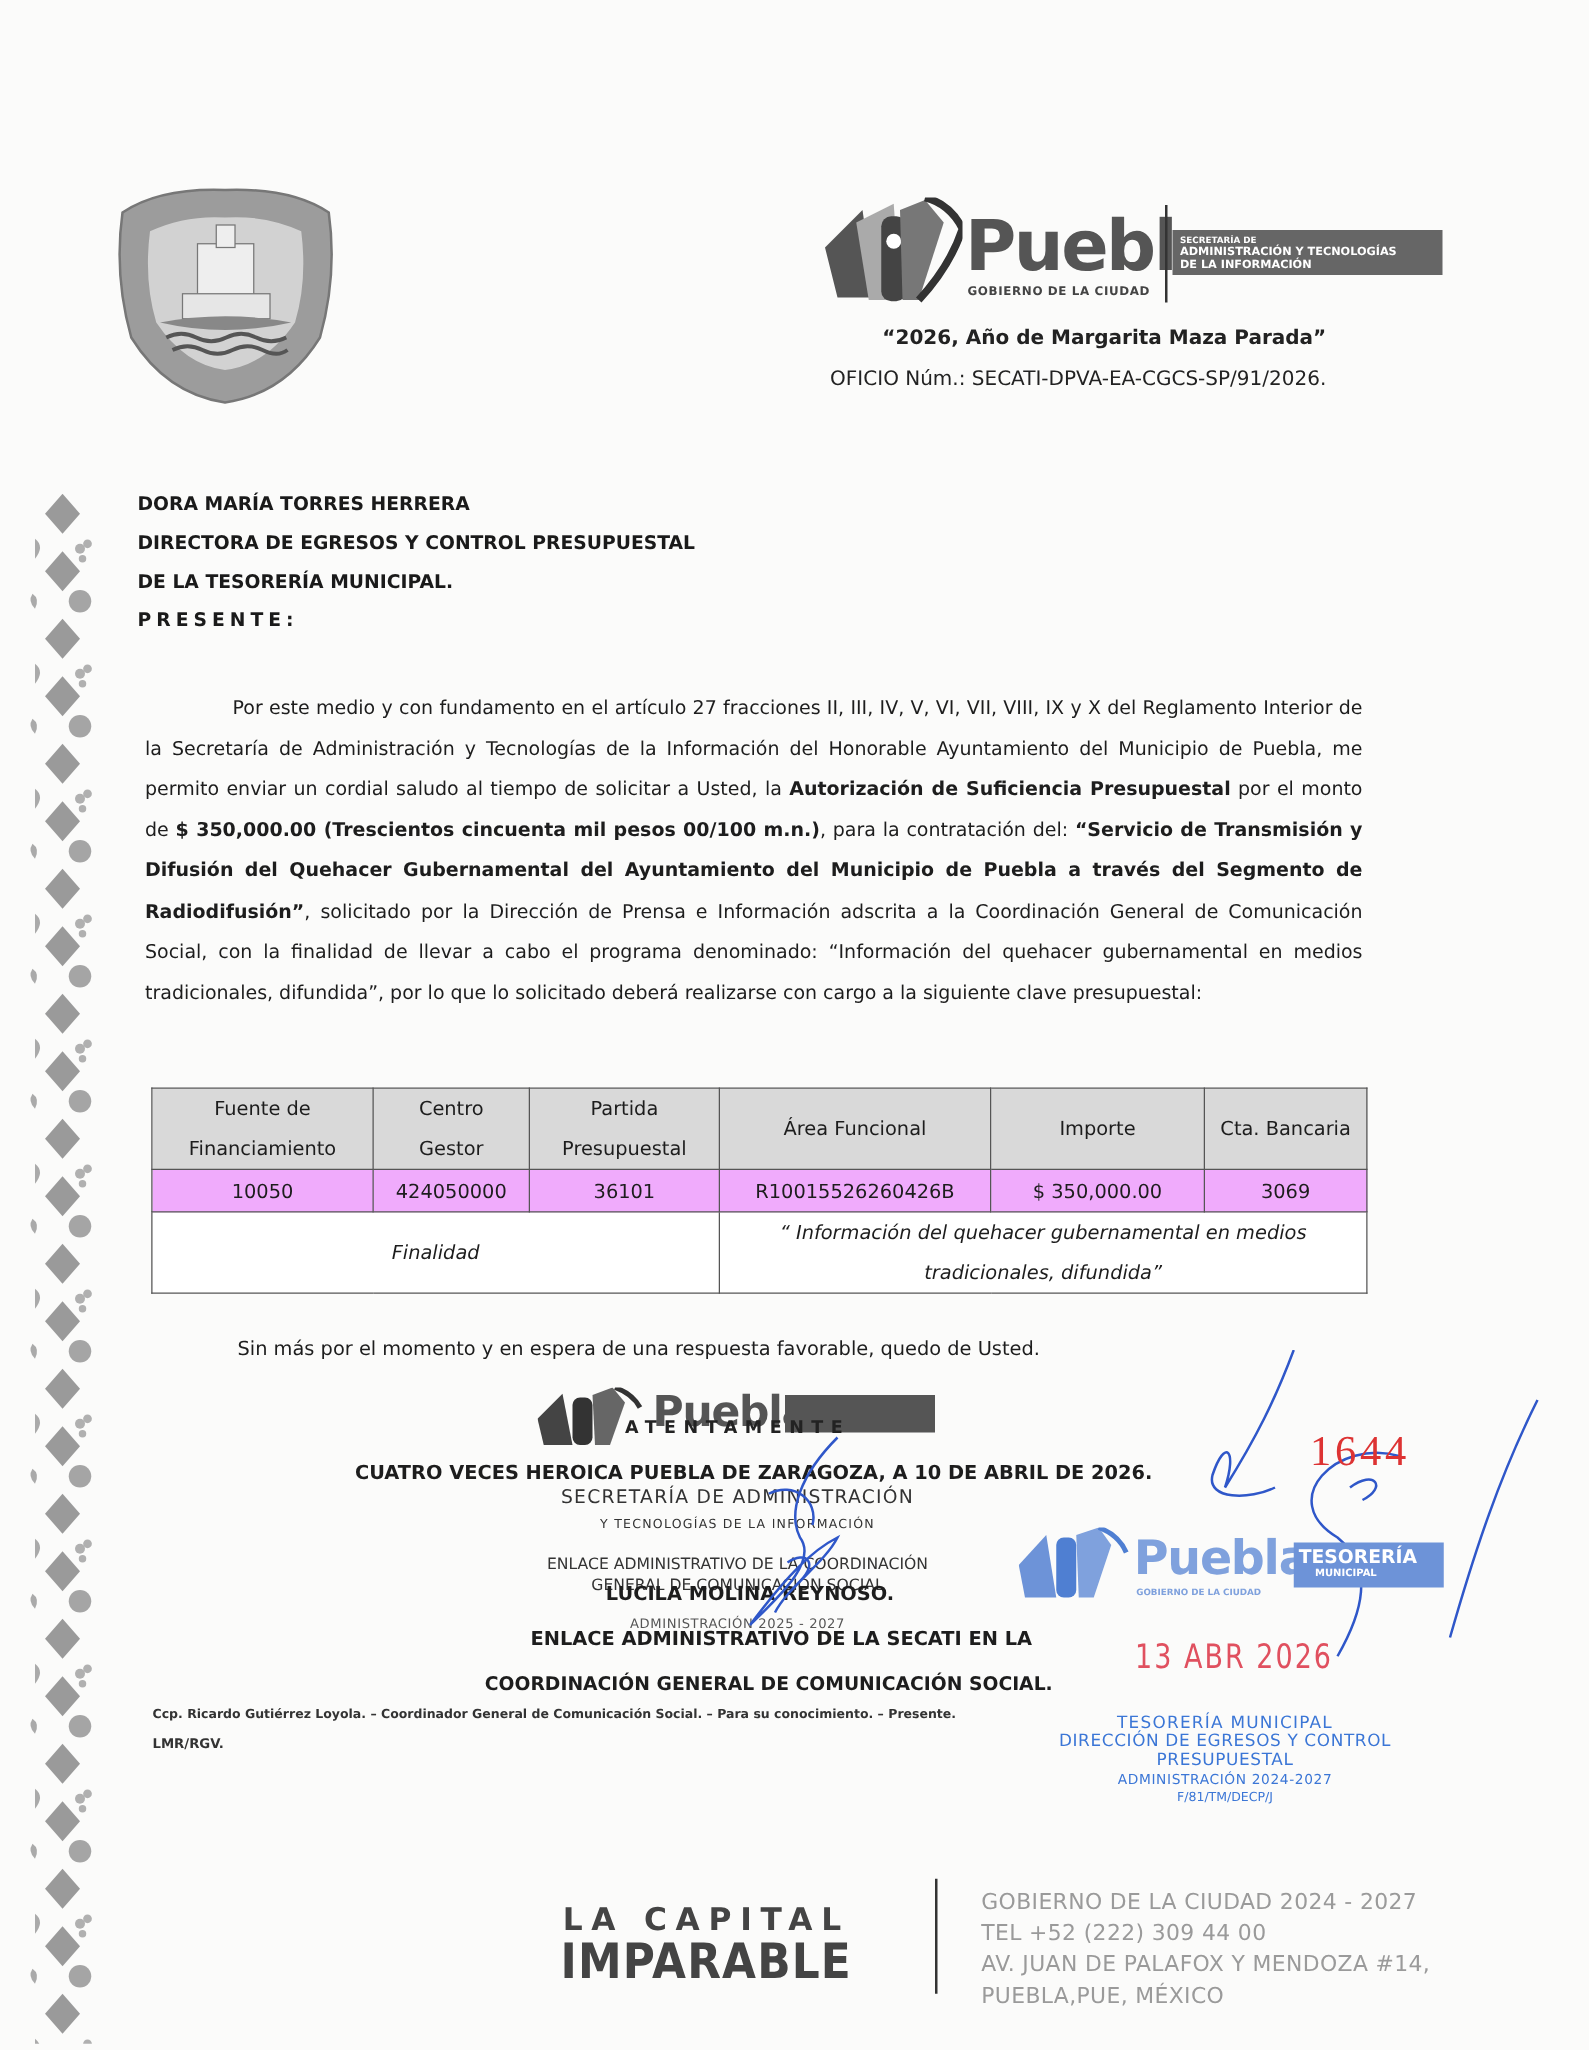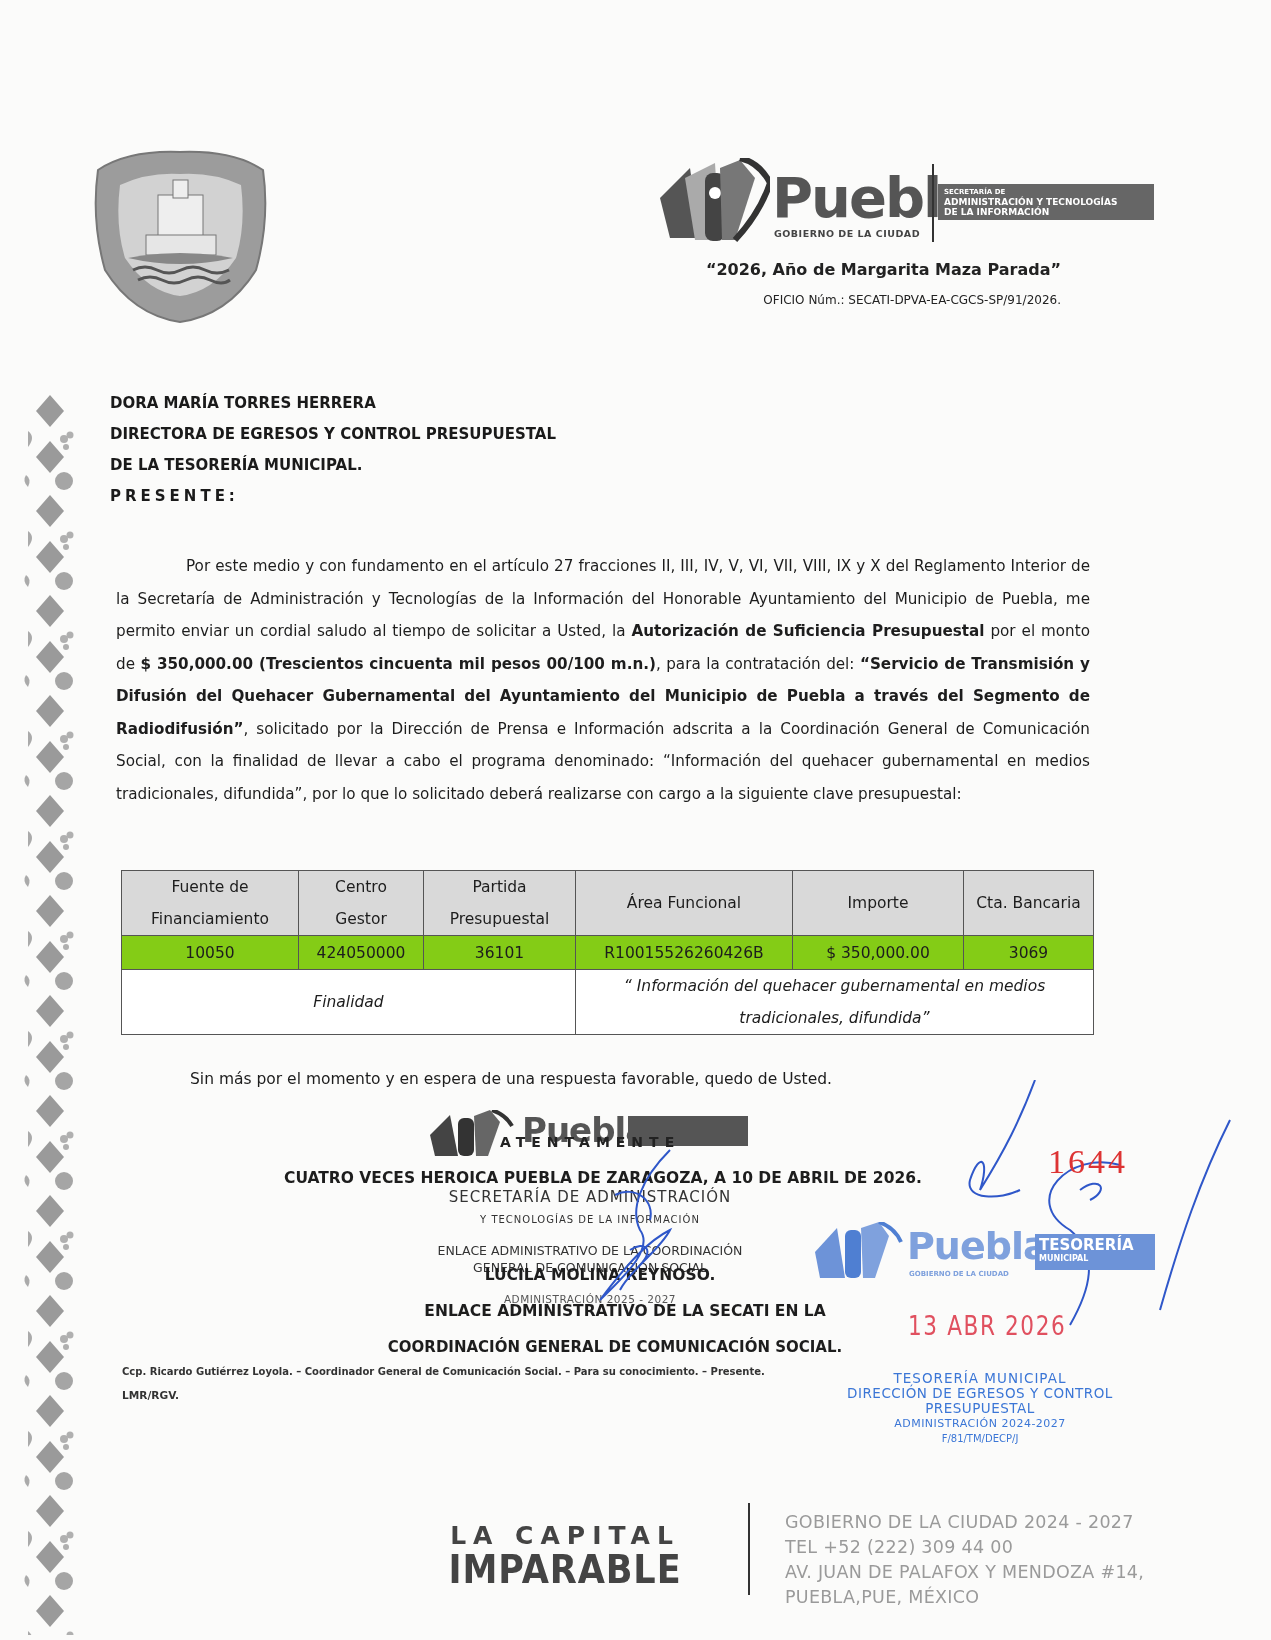--- a/index.html
+++ b/index.html
@@ -13,38 +13,38 @@
   .border-strip { left:20px; top:395px; width:60px; height:1240px; }
   
   .crest { left:88px; top:140px; width:185px; height:185px; }
   
   .hdr-logo { left:660px; top:158px; width:530px; height:90px; }
   .puebla-word { font-family:"DejaVu Sans", sans-serif; font-weight:bold; font-size:56px; color:#555; letter-spacing:-2px; line-height:1; }
   .gob-ciudad { font-family:"DejaVu Sans", sans-serif; font-size:9.5px; font-weight:bold; color:#444; letter-spacing:0.5px; }
   .sec-box { background:#666; color:#fff; font-family:"DejaVu Sans", sans-serif; font-weight:bold; font-size:9px; line-height:10px; padding:3px 6px; }
   .sec-box .small { font-size:7px; }
   .year-motto { right:210px; top:260px; font-family:"DejaVu Sans", sans-serif; font-weight:bold; font-size:16px; color:#222; text-align:right; }
-  .oficio { right:210px; top:293px; font-family:"DejaVu Sans", sans-serif; font-size:12px; color:#222; }
+  .oficio { right:210px; top:293px; font-family:"DejaVu Sans", sans-serif; font-size:16px; color:#222; }
   .addr { left:110px; top:388px; font-family:"DejaVu Sans", sans-serif; font-size:15px; font-weight:bold; line-height:31px; color:#1a1a1a; }
   .addr .presente { letter-spacing:4px; }
   .body-text {
     left:116px; top:550px; width:974px;
     font-family:"DejaVu Sans", sans-serif; font-size:15.2px; line-height:32.5px; text-align:justify; color:#1d1d1d;
   }
   .body-text .indent { display:inline-block; width:70px; }
   .body-text b { font-weight:bold; }
   table.clave {
     position:absolute; left:121px; top:870px; width:973px;
     border-collapse:collapse; font-family:"DejaVu Sans", sans-serif; font-size:15.5px; color:#1d1d1d;
   }
   table.clave th, table.clave td { border:1.5px solid #555; text-align:center; padding:0 4px; }
   table.clave th { background:#d9d9d9; font-weight:normal; height:64px; line-height:32px; }
   table.clave td { height:33px; }
   table.clave td.fin { font-style:italic; height:63px; line-height:32px; background:#fff; }
-  table.clave tr.vals td { background:#84cc16; }
+  table.clave tr.vals td { background:#f0abfc; }
   .closing { left:190px; top:1070px; font-family:"DejaVu Sans", sans-serif; font-size:15.5px; color:#1d1d1d; }
   .sig-logo { left:430px; top:1110px; width:340px; height:50px; }
   .atent { left:500px; top:1134px; font-family:"DejaVu Sans", sans-serif; font-weight:bold; font-size:14px; letter-spacing:6px; color:#222; }
   .place-date { left:284px; top:1169px; font-family:"DejaVu Sans", sans-serif; font-weight:bold; font-size:15.5px; color:#1d1d1d; }
   .stamp-sec { left:400px; top:1180px; width:380px; text-align:center; font-family:"DejaVu Sans", sans-serif; color:#333; }
   .stamp-sec .l1 { font-size:15px; letter-spacing:1px; line-height:22px; }
   .stamp-sec .l2 { font-size:10px; letter-spacing:1px; line-height:24px; }
   .stamp-sec .l3 { font-size:12.5px; line-height:17px; margin-top:10px; }
   .signer { left:400px; top:1266px; width:400px; text-align:center; font-family:"DejaVu Sans", sans-serif; font-weight:bold; font-size:15.5px; color:#1d1d1d; }
   .stamp-admin { left:400px; top:1293px; width:380px; text-align:center; font-size:10.5px; color:#555; font-family:"DejaVu Sans", sans-serif; letter-spacing:0.5px; }
@@ -214,21 +214,21 @@
   <svg width="90" height="58" viewBox="0 0 90 58">
     <polygon points="0,30 22,6 30,56 5,56" fill="#6d93d8"></polygon>
     <rect x="30" y="8" width="16" height="48" rx="6" fill="#4f7fd2"></rect>
     <polygon points="46,6 64,0 74,14 60,56 48,56" fill="#7fa1dd"></polygon>
     <path d="M64,0 q16,6 22,20" stroke="#4f7fd2" stroke-width="4" fill="none"></path>
   </svg>
   <div class="abs" style="left:92px;top:2px;font-family:'DejaVu Sans',sans-serif;font-weight:bold;font-size:38px;color:#7fa1dd;letter-spacing:-1px;">Puebla</div>
   <div class="abs" style="left:94px;top:48px;font-family:'DejaVu Sans',sans-serif;font-weight:bold;font-size:7px;color:#7fa1dd;">GOBIERNO DE LA CIUDAD</div>
   <div class="abs" style="left:220px;top:12px;width:120px;height:36px;background:#6d93d8;color:#fff;font-family:'DejaVu Sans',sans-serif;font-weight:bold;">
     <div style="font-size:15px;padding:2px 4px 0">TESORERÍA</div>
-    <div style="font-size:8px;padding:0 4px">MUNICIPAL</div>
+    <div style="font-size:8px;padding:0 17px">MUNICIPAL</div>
   </div>
 </div>
 
 <div class="abs recv-date">13 ABR 2026</div>
 
 <div class="abs tes-stamp">
   <div class="a">TESORERÍA MUNICIPAL</div>
   <div class="b">DIRECCIÓN DE EGRESOS Y CONTROL</div>
   <div class="b">PRESUPUESTAL</div>
   <div class="c">ADMINISTRACIÓN 2024-2027</div>

